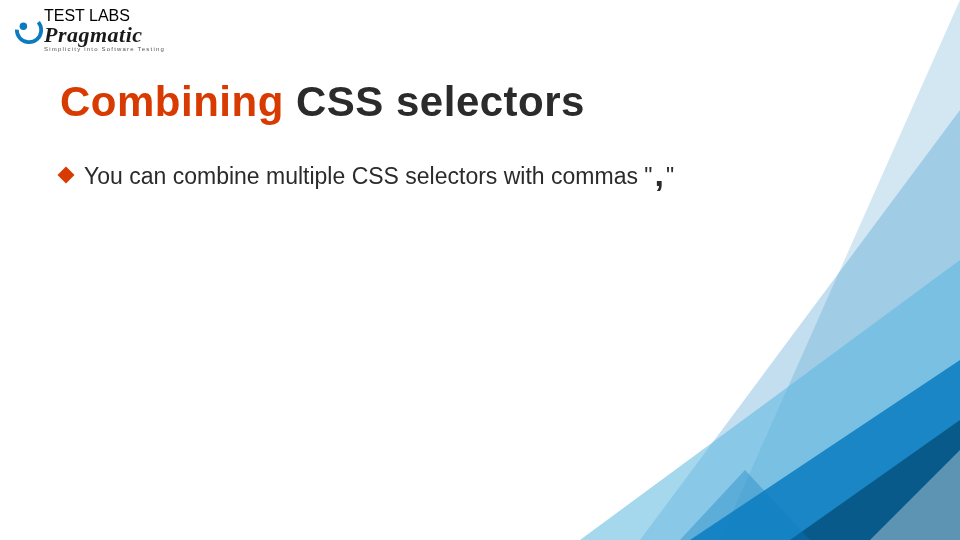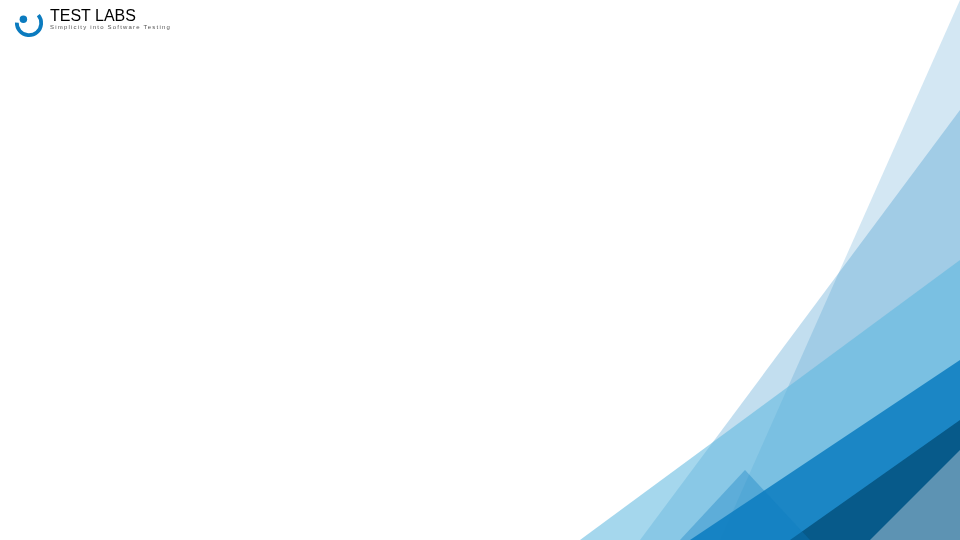--- a/index.html
+++ b/index.html
@@ -1,20 +1,20 @@
 <!DOCTYPE html>
 <html><head>
 <meta charset="utf-8">
 <style>
   * { margin: 0; padding: 0; box-sizing: border-box; }
   html, body { width: 960px; height: 540px; overflow: hidden; font-family: "Segoe UI", "Helvetica Neue", Arial, sans-serif; background: #fff; }
   .slide { position: relative; width: 960px; height: 540px; }
 
   
-  .logo { position: absolute; top: 8px; left: 14px; display: flex; gap: 6px; }
+  .logo { position: absolute; top: 8px; left: 14px; display: flex; align-items: center; gap: 0; }
   .logo-mark { width: 30px; height: 30px; position: relative; }
   .logo-mark svg { width: 100%; height: 100%; display: block; }
   .logo-text { display: flex; flex-direction: column; line-height: 1; }
   .logo-name { font-size: 22px; font-weight: 700; color: #1a1a1a; font-style: italic; font-family: Georgia, "Times New Roman", serif; letter-spacing: .5px; }
   .logo-sub { font-size: 6px; letter-spacing: 1.2px; color: #555; }
 
   
   .title { position: absolute; top: 78px; left: 60px; font-size: 42px; font-weight: 700; font-family: Verdana, "Segoe UI", sans-serif; letter-spacing: .5px; }
   .title .accent { color: #d83b01; }
   .title .main { color: #2b2b2b; }
@@ -37,26 +37,34 @@
 
   <div class="logo">
     <div class="logo-mark">
       <svg viewBox="0 0 32 32">
         <circle cx="16" cy="16" r="13" fill="none" stroke="#0b7bbf" stroke-width="4" stroke-dasharray="50 40" transform="rotate(-40 16 16)"></circle>
         <circle cx="10" cy="12" r="4" fill="#0b7bbf"></circle>
       </svg>
     </div>
     <div class="logo-text">
       <span>TEST LABS</span>
+      <span class="logo-name">Pragmatic</span>
       <span class="logo-sub">Simplicity into Software Testing</span>
     </div>
   </div>
 
+  <h1 class="title">
+    <span class="accent">Combining</span><span class="main"> CSS selectors</span>
+  </h1>
 
   <div class="content">
+    <div class="bullet">
+      <span class="diamond"></span>
+      <span>You can combine multiple CSS selectors with commas "</span><span class="comma-big">,</span><span>"</span>
+    </div>
 
 
   </div>
 
   <div class="triangles">
     <svg viewBox="0 0 380 540" preserveAspectRatio="xMaxYMax meet">
       <polygon points="380,0 380,540 140,540" fill="#0b7bbf" fill-opacity="0.18"></polygon>
       <polygon points="380,110 380,540 60,540" fill="#0b7bbf" fill-opacity="0.25"></polygon>
       <polygon points="380,260 380,540 0,540" fill="#5bb6df" fill-opacity="0.55"></polygon>
       <polygon points="380,360 380,540 110,540" fill="#0b7bbf" fill-opacity="0.85"></polygon>

